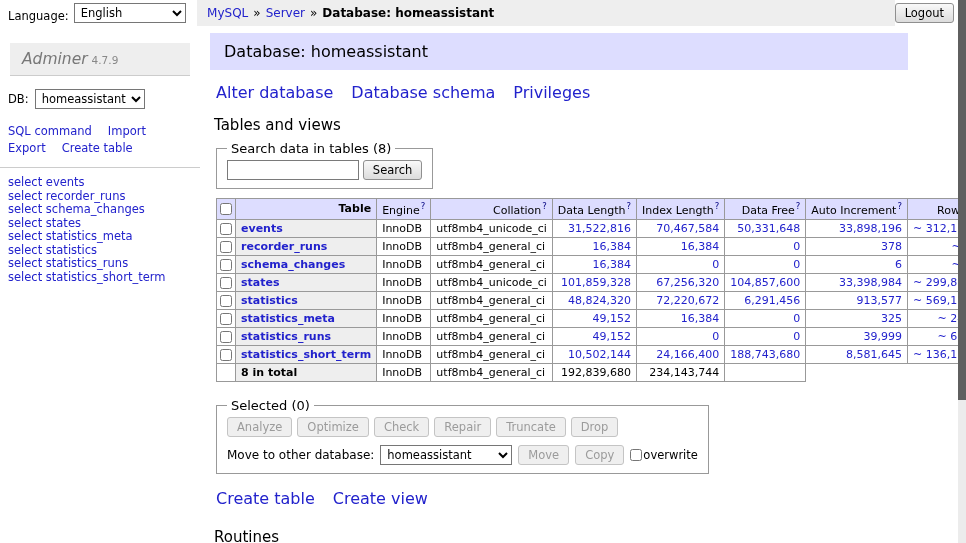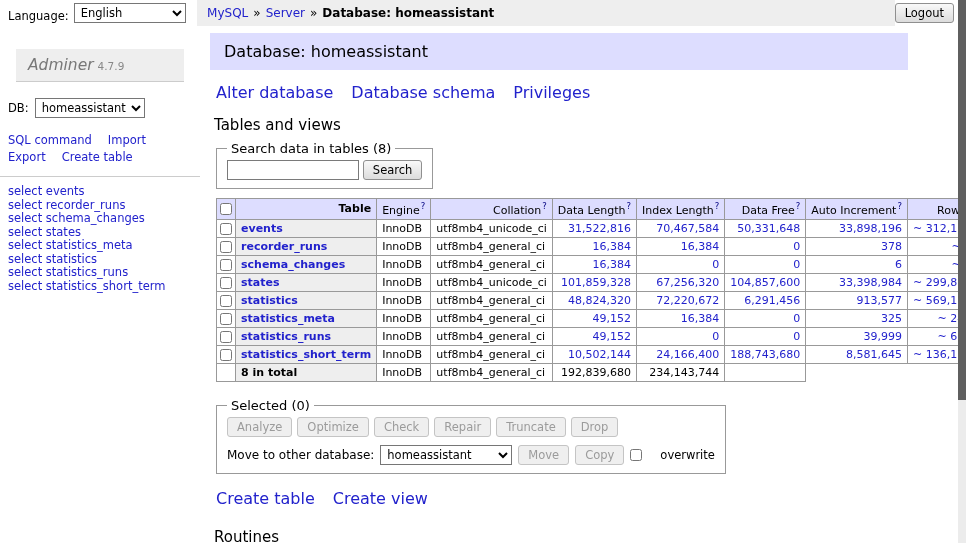--- a/index.html
+++ b/index.html
@@ -30,21 +30,21 @@
   #toprow{display:flex;align-items:center;height:26px}
   #lang-area{width:200px;padding-left:8px;display:flex;align-items:flex-end;gap:5px;font-size:11.5px}
   #lang-select{width:112px}
   #breadcrumb{width:708px;height:26px;background:var(--graybar);display:flex;align-items:center;padding:0 10px;gap:5px;font-size:12px}
   #breadcrumb .sep{color:#000}
   #logout-area{flex:1;display:flex;justify-content:center;padding-right:12px}
 
   
   #cols{display:flex;align-items:flex-start}
   #sidebar{width:200px;padding-top:7px;flex:0 0 200px}
-  #adminer-title{margin:16px;background:var(--graybar);border-bottom:1px solid #ccc;padding:7px 12px;font-weight:normal;font-size:15.5px}
+  #adminer-title{margin:10px;background:var(--graybar);border-bottom:1px solid #ccc;padding:7px 12px;font-weight:normal;font-size:15.5px}
   #adminer-title .appname{font-style:italic;color:#777}
   #adminer-title .version{font-size:10.5px;color:#888;margin-left:4px}
   .db-row{margin:13px 0 0 8px;display:flex;align-items:center;gap:6px;font-size:11.5px}
   #db-select{width:110px}
   .s-links{margin:0}
   #sidebar-actions1{margin:15px 0 0 8px}
   #sidebar-actions2{margin:3px 0 12px 8px}
   .s-links a{font-size:11.5px;margin-right:16px}
   #table-links{margin-top:10px;border-top:1px solid #ccc;padding:8px 8px 0}
   #table-links a{display:block;font-size:11.5px;line-height:1.18}
@@ -77,21 +77,21 @@
   td.txt{text-align:left}
   tr.total th.name{font-weight:bold}
   tr.total td.num{color:#000}
   sup{color:var(--navy);font-size:8.5px;margin-left:1px;cursor:pointer}
 
   
   #selected-fieldset{margin-top:16px}
   .btn-row{display:flex;gap:5px}
   .move-row{margin-top:8px;display:flex;align-items:center;gap:6px;font-size:12px}
   #move-select{width:132px}
-  .ovw{display:flex;align-items:center;gap:18px;font-size:11.5px}
+  .ovw{display:flex;align-items:center;gap:1px;font-size:11.5px}
 
   #create-links{margin-top:15px}
 
   
   #scrollbar{position:absolute;top:0;right:0;width:8px;height:543px;background:#ececec}
   #scroll-thumb{width:100%;height:400px;background:#5f5f5f}
 </style>
 </head>
 <body>
 

